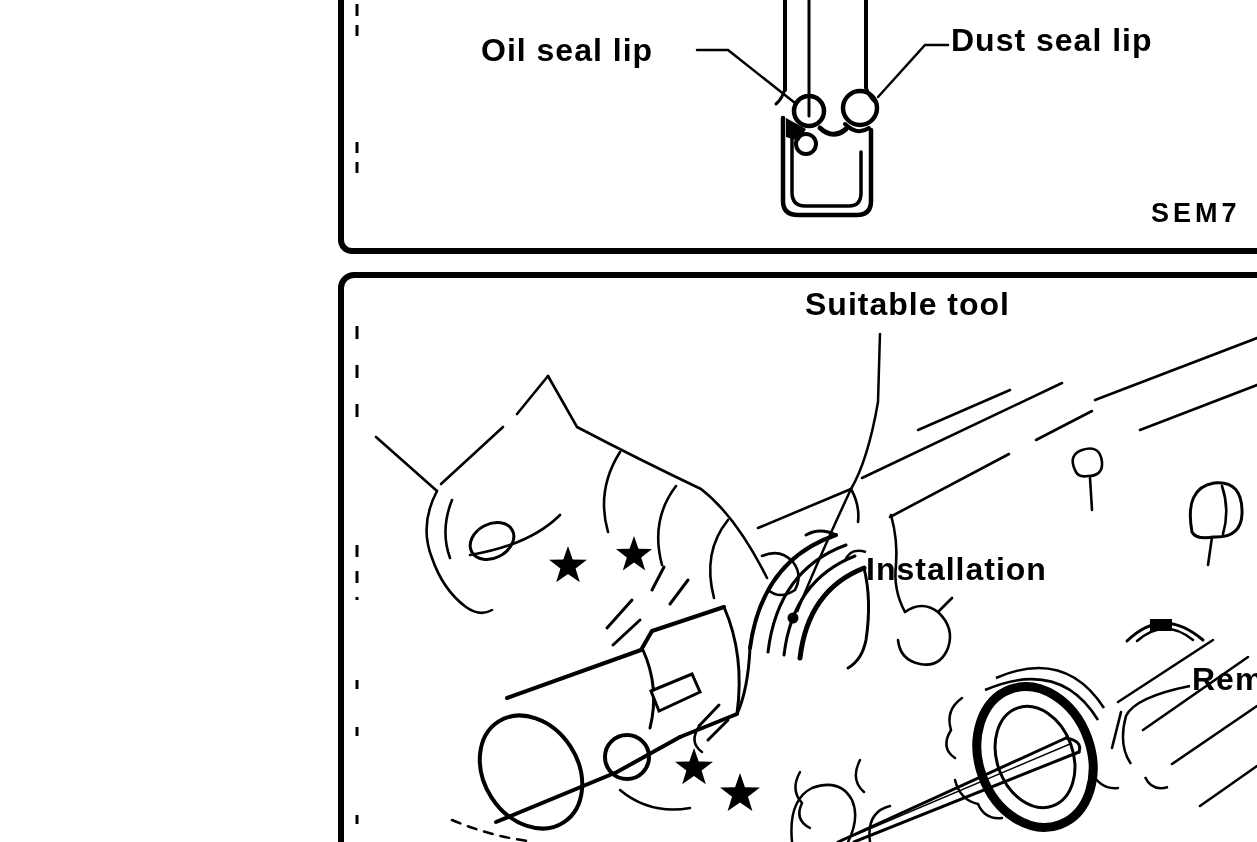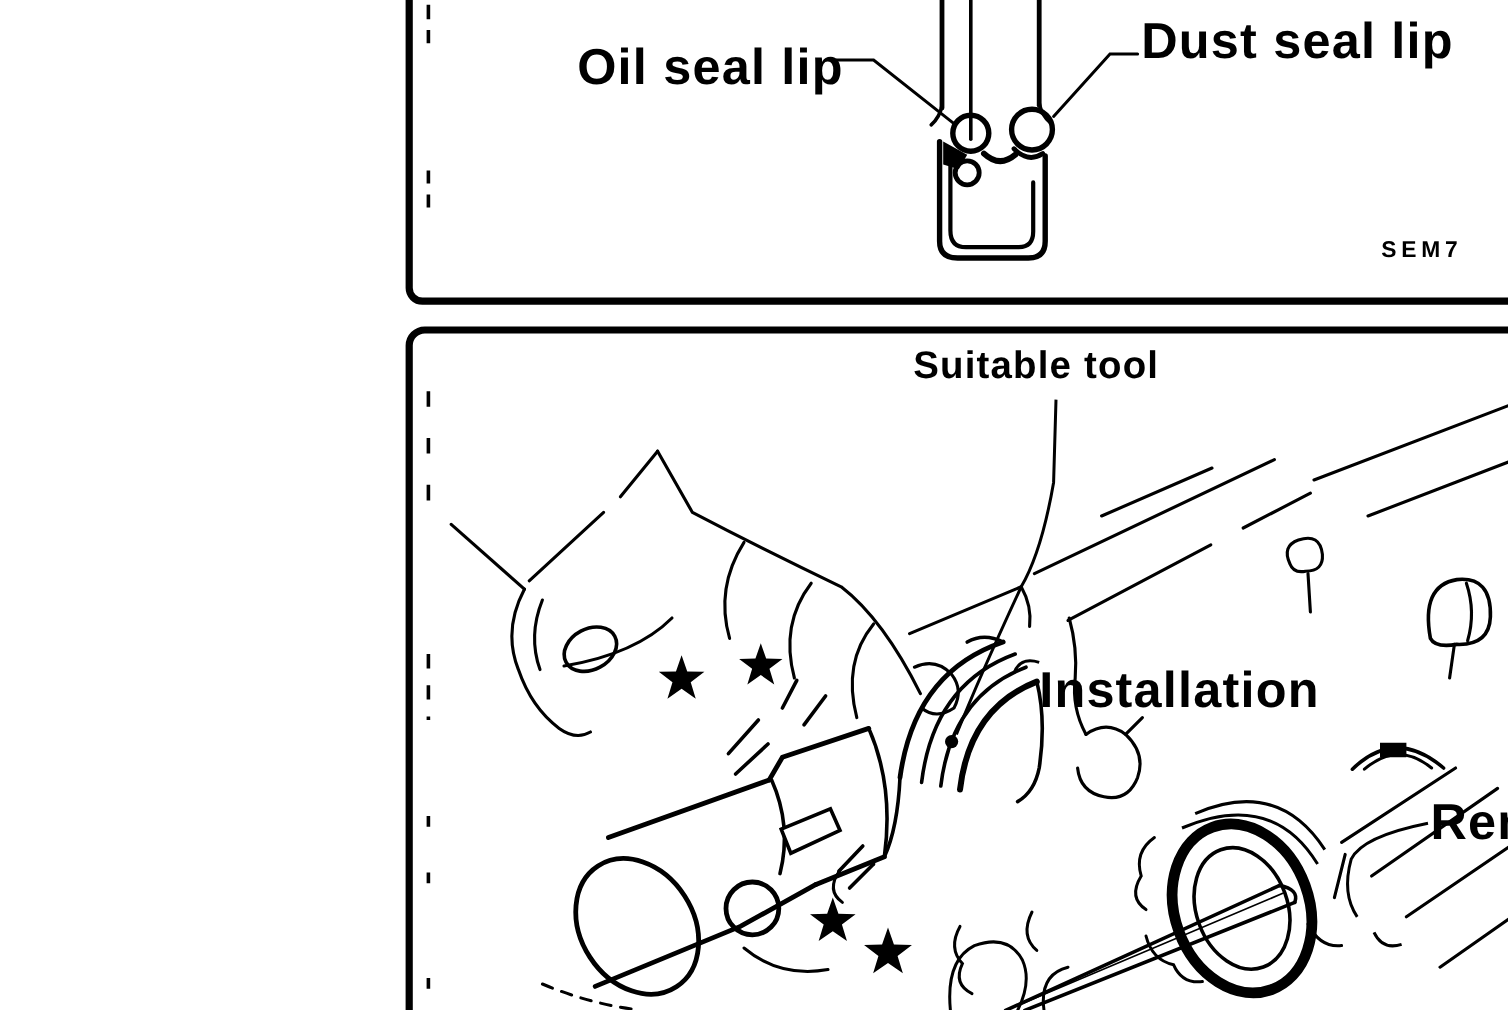--- a/index.html
+++ b/index.html
@@ -7,24 +7,24 @@
     width:1257px;height:842px;overflow:hidden;position:relative;
     background:#ffffff;
     font-family:"Liberation Sans","DejaVu Sans",sans-serif;
   }
   .panel{position:absolute;border:6px solid #000;background:transparent;}
   .panel-top{left:338px;top:-60px;width:1500px;height:302px;border-radius:14px;}
   .panel-bottom{left:338px;top:272px;width:1500px;height:820px;border-radius:16px;}
   .artwork{position:absolute;left:0;top:0;width:1257px;height:842px;}
   .label{
     position:absolute;color:#000;font-weight:700;white-space:nowrap;
-    font-size:42px;letter-spacing:1px;line-height:1.15;
+    font-size:32px;letter-spacing:1px;line-height:1.15;
   }
-  .label-suitable{font-size:32px;}
-  .label-code{font-size:19px;letter-spacing:4px;}
+  .label-suitable{font-size:32px;margin-left:44px;}
+  .label-code{font-size:27px;letter-spacing:4px;}
 </style>
 </head>
 <body>
 
 <div class="panel panel-top"></div>
 <div class="panel panel-bottom"></div>
 
 <svg class="artwork" viewBox="0 0 1257 842" xmlns="http://www.w3.org/2000/svg">
   <defs>
     <polygon id="star5" points="0,-20 4.7,-6.5 19,-6.2 7.6,2.5 11.8,16.2 0,8 -11.8,16.2 -7.6,2.5 -19,-6.2 -4.7,-6.5"></polygon>
@@ -189,21 +189,21 @@
     <path d="M800,772 Q790,790 802,803 Q794,820 810,828"></path>
     <path d="M860,760 Q850,780 864,792"></path>
     <path d="M792,842 Q788,800 812,788 Q840,778 852,800 Q860,818 848,842"></path>
     <path d="M870,842 Q866,812 890,806"></path>
     <path d="M452,820 Q490,836 528,841" stroke-dasharray="9 8"></path>
   </g>
 </svg>
 
 <div class="label" style="left:481px;top:32px">Oil seal lip</div>
 
-<div class="label" style="left:951px;top:10px">Dust seal lip</div>
+<div class="label" style="left:951px;top:22px">Dust seal lip</div>
 
 <div class="label label-code" style="left:1151px;top:198px">SEM7</div>
 
 <div class="label label-suitable" style="left:761px;top:286px">Suitable tool</div>
 
 <div class="label" style="left:866px;top:551px">Installation</div>
 
 <div class="label" style="left:1192px;top:661px">Removal</div>
 
 </body></html>

